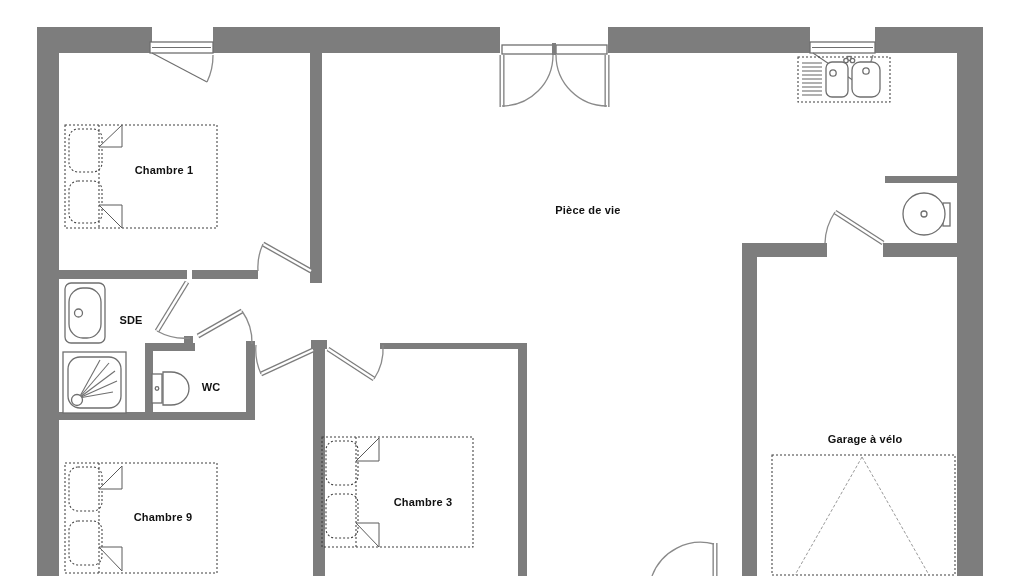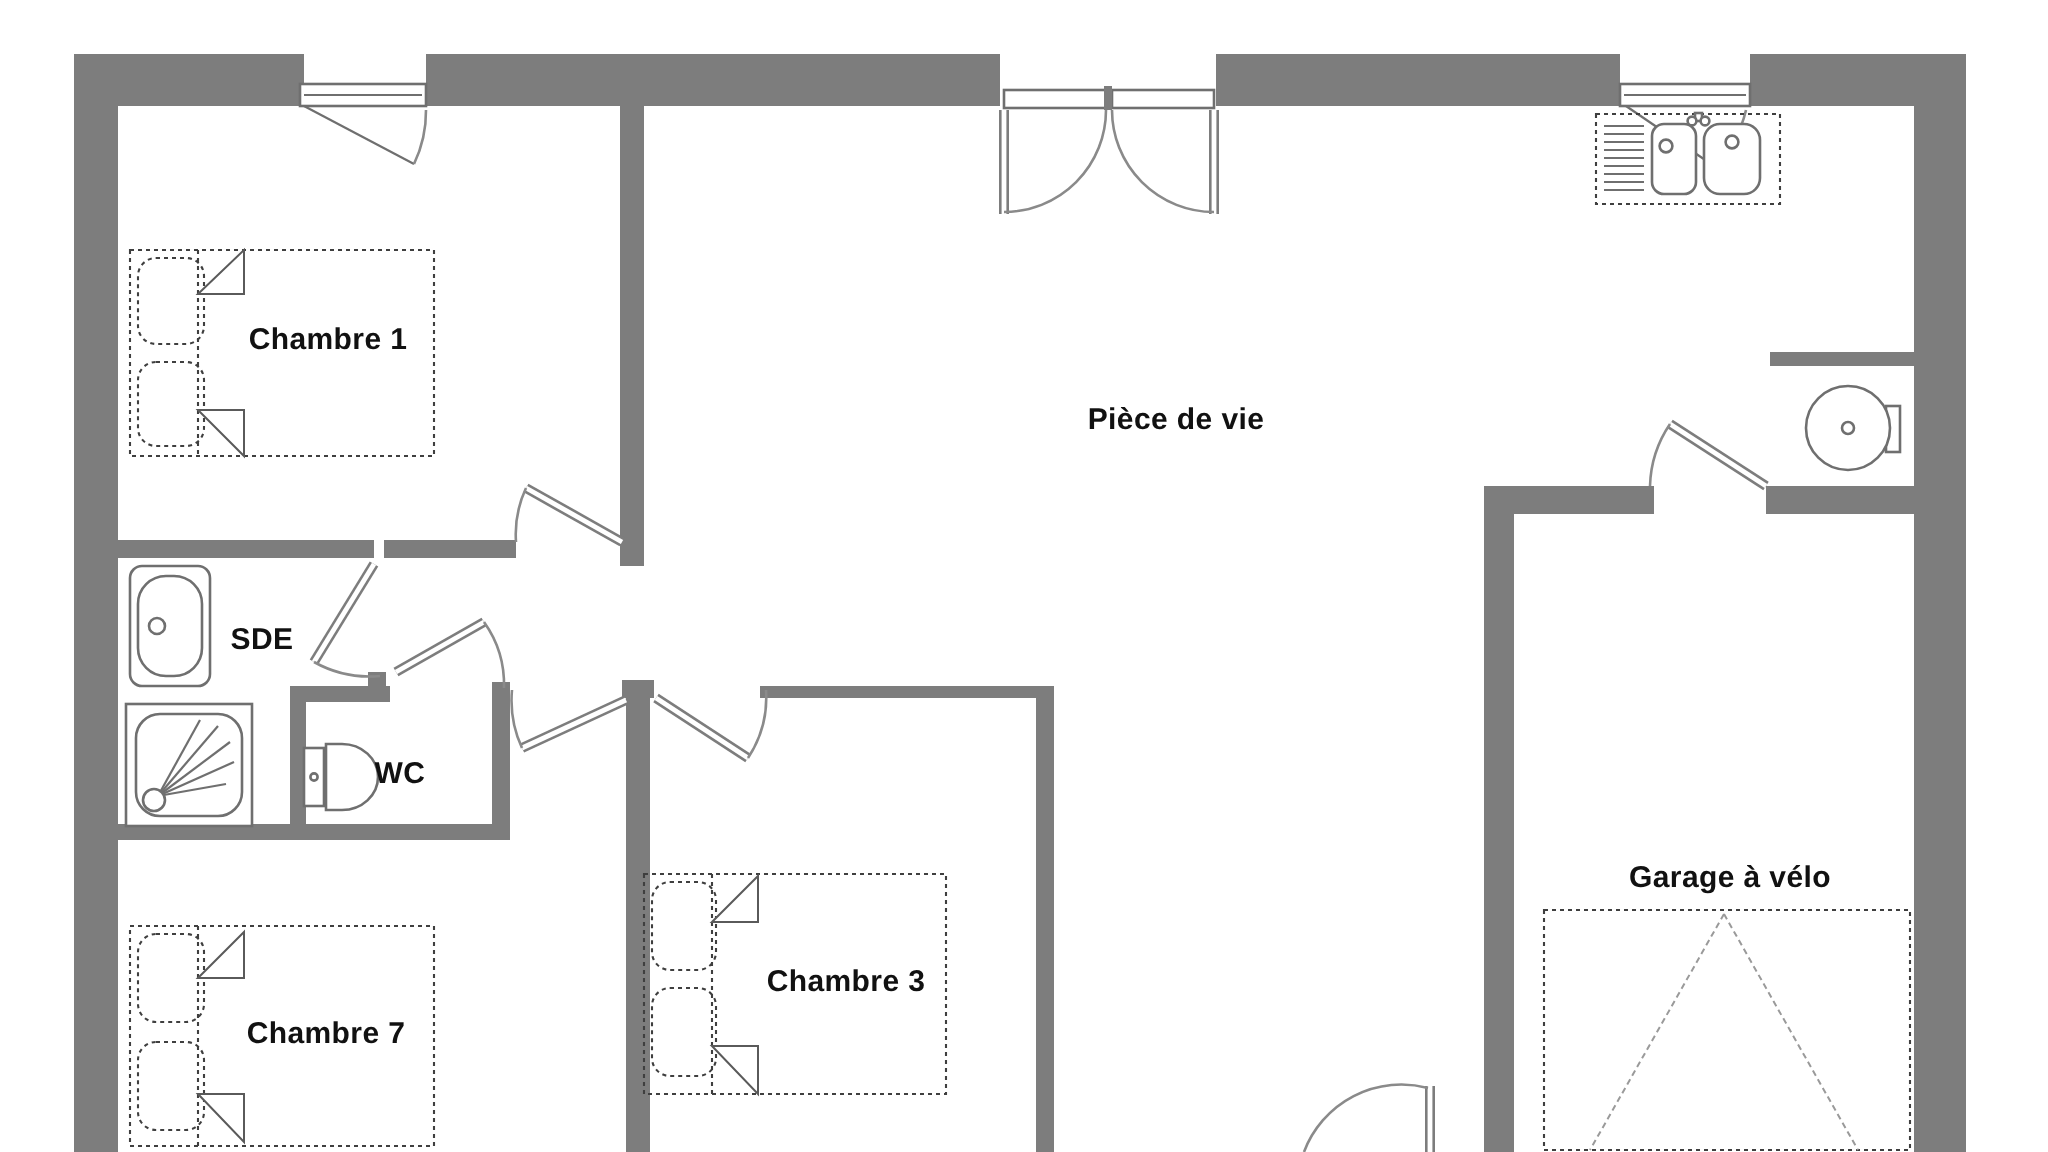--- a/index.html
+++ b/index.html
@@ -1,20 +1,20 @@
 <!DOCTYPE html>
 <html><head>
 <meta charset="utf-8">
 <style>
   html,body{margin:0;padding:0;background:#ffffff;}
   .stage{position:relative;width:1024px;height:576px;background:#ffffff;overflow:hidden;
          font-family:"Liberation Sans","DejaVu Sans",sans-serif;}
   .stage svg{position:absolute;left:0;top:0;}
   .room-label{position:absolute;transform:translate(-50%,-50%);font-weight:bold;
-              font-size:15px;color:#111111;white-space:nowrap;letter-spacing:.2px;}
+              font-size:11px;color:#111111;white-space:nowrap;letter-spacing:.2px;}
   
   .wall{fill:#7d7d7d;}
   .fix{stroke:#6f6f6f;stroke-width:1.3;fill:#ffffff;}
   .fixline{stroke:#6f6f6f;stroke-width:1.1;fill:none;}
   .dotted{stroke:#3f3f3f;stroke-width:1.05;fill:none;stroke-dasharray:2 2;}
   .arc{stroke:#8a8a8a;stroke-width:1.3;fill:none;}
   .leaf-out{stroke:#7d7d7d;stroke-width:5;stroke-linecap:butt;}
   .leaf-in{stroke:#ffffff;stroke-width:2.4;stroke-linecap:butt;}
   .tri{fill:#ffffff;stroke:#5a5a5a;stroke-width:1;}
   .vline{stroke:#9a9a9a;stroke-width:1;stroke-dasharray:3 2;fill:none;}
@@ -189,17 +189,17 @@
     <g>
       <rect class="dotted" x="772" y="455" width="183" height="120"></rect>
       <line class="vline" x1="862" y1="457" x2="795" y2="575"></line>
       <line class="vline" x1="862" y1="457" x2="929" y2="575"></line>
     </g>
   </svg>
 
   <div class="room-label" style="left:164px;top:170px">Chambre 1</div>
   <div class="room-label" style="left:588px;top:210px">Pièce de vie</div>
   <div class="room-label" style="left:131px;top:320px">SDE</div>
-  <div class="room-label" style="left:200px;top:387px">WC</div>
-  <div class="room-label" style="left:163px;top:517px">Chambre 7</div>
-  <div class="room-label" style="left:423px;top:491px">Chambre 3</div>
+  <div class="room-label" style="left:211px;top:387px">WC</div>
+  <div class="room-label" style="left:163px;top:517px">Chambre 9</div>
+  <div class="room-label" style="left:423px;top:502px">Chambre 3</div>
   <div class="room-label" style="left:865px;top:439px">Garage à vélo</div>
 </div>
 
 </body></html>

